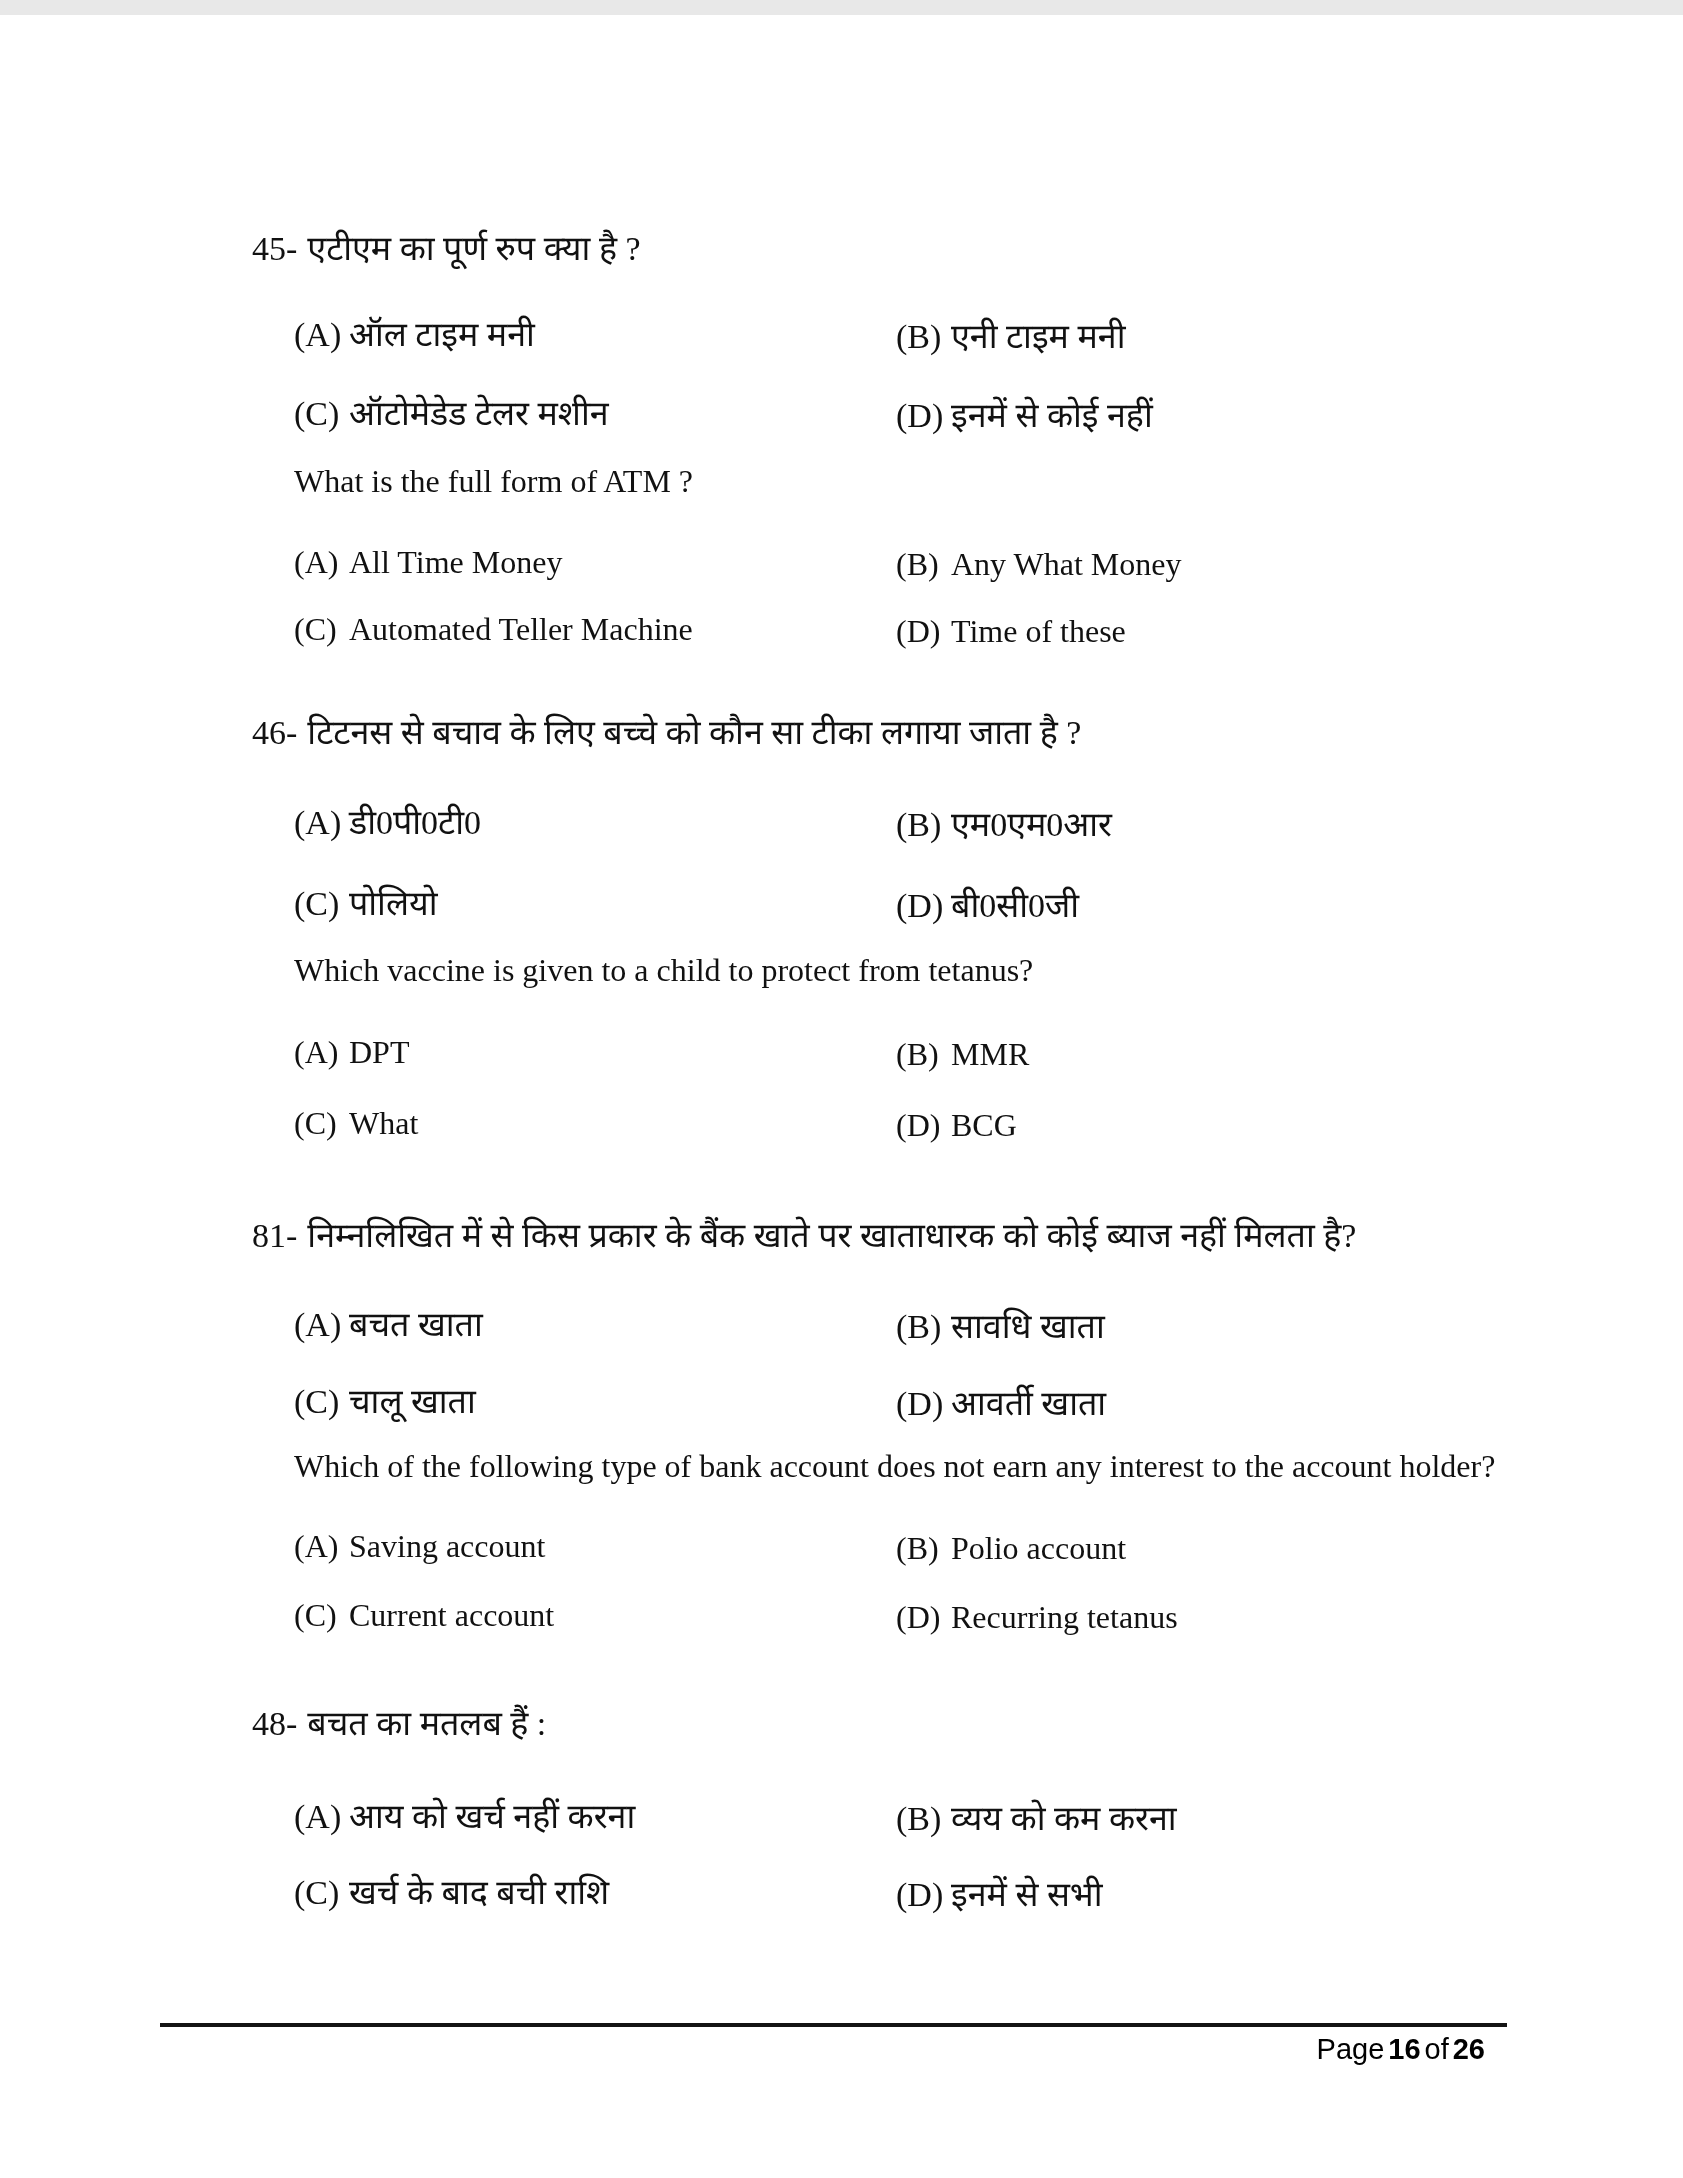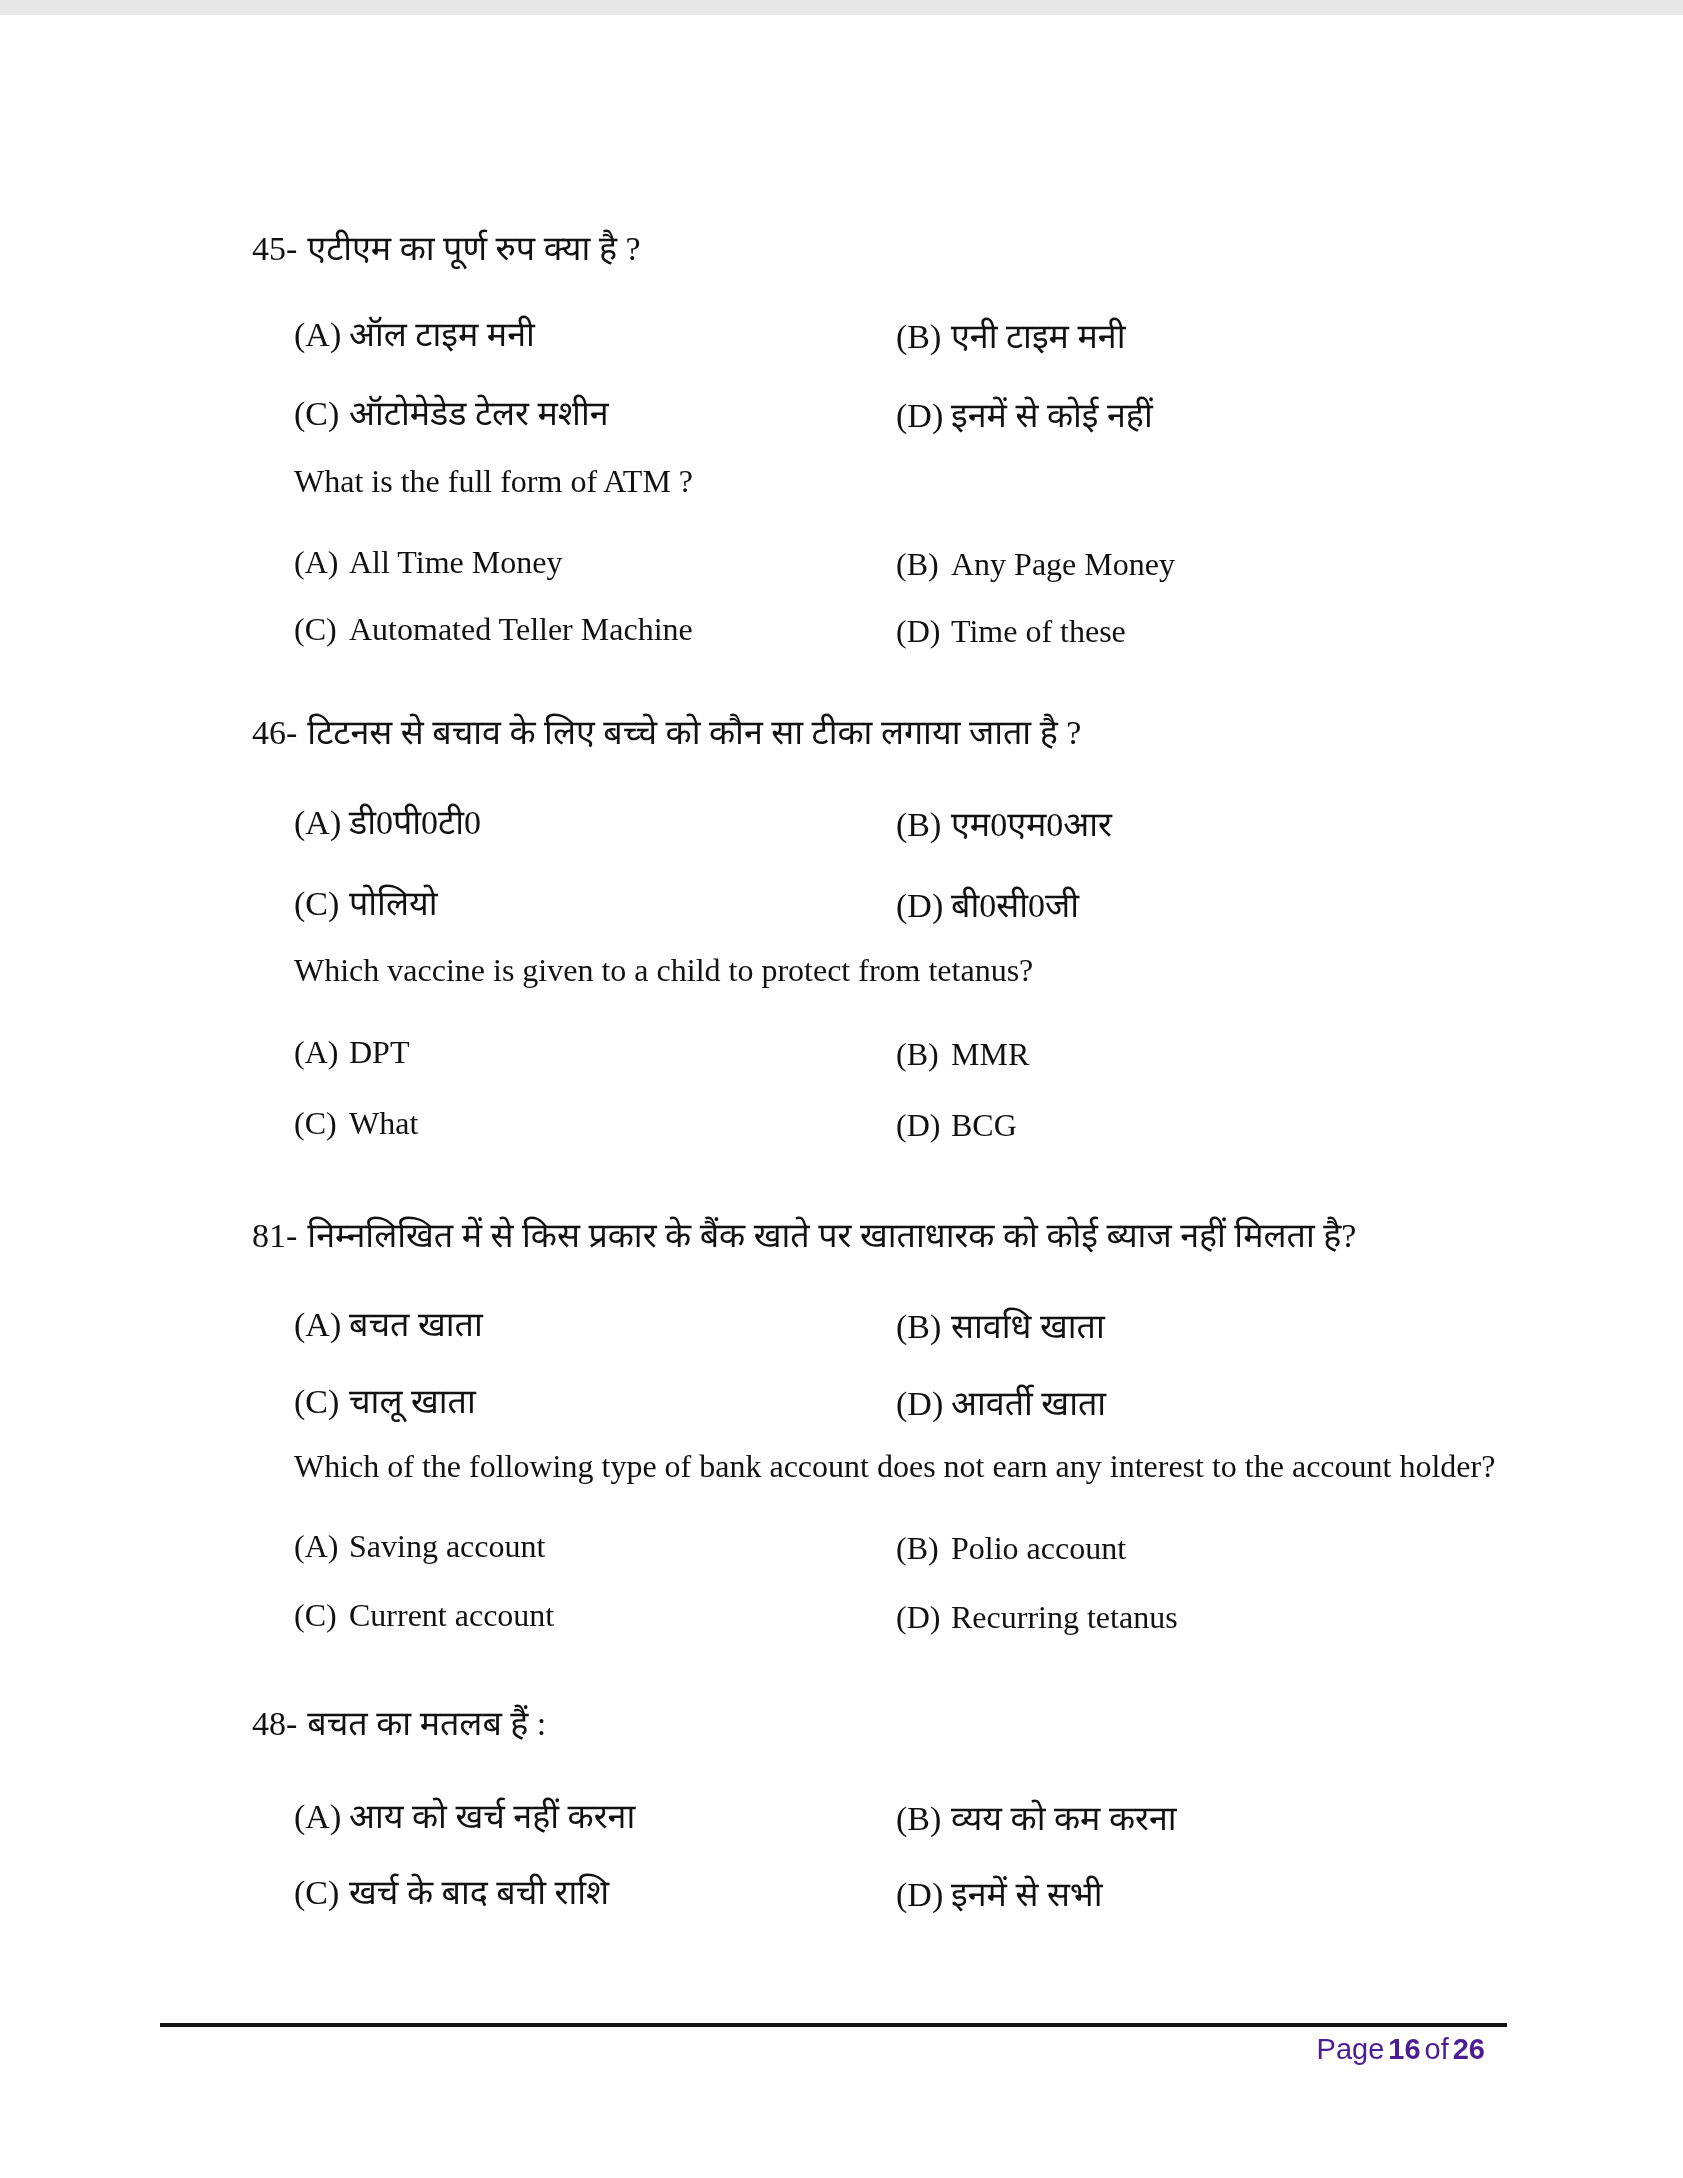--- a/index.html
+++ b/index.html
@@ -22,21 +22,21 @@
   .opt-b{position:absolute;left:896px;top:12px;}
   .opt-letter{display:inline-block;min-width:55px;}
   .en-q{left:294px;}
   .footer-line{
     position:absolute;left:160px;top:2008px;
     width:1347px;height:4px;background:#141414;
   }
   .footer-text{
     position:absolute;top:2018px;right:198px;
     font-family:"Liberation Sans", sans-serif;
-    font-size:29px;color:#4c1d95;white-space:nowrap;
+    font-size:29px;color:#000000;white-space:nowrap;
   }
   .footer-text b{font-weight:700;}
   .footer-text span{margin:0 4px;}
 </style>
 </head>
 <body>
 
 <div class="page">
 
   <div class="row hindi q-heading" style="top:214px">
@@ -46,21 +46,21 @@
     <span class="opt-a"><span class="opt-letter">(A)</span><span>ऑल टाइम मनी</span></span>
     <span class="opt-b"><span class="opt-letter">(B)</span><span>एनी टाइम मनी</span></span>
   </div>
   <div class="row hindi" style="top:369px">
     <span class="opt-a"><span class="opt-letter">(C)</span><span>ऑटोमेडेड टेलर मशीन</span></span>
     <span class="opt-b"><span class="opt-letter">(D)</span><span>इनमें से कोई नहीं</span></span>
   </div>
   <div class="row english en-q" style="top:447px">What is the full form of ATM ?</div>
   <div class="row english" style="top:518px">
     <span class="opt-a"><span class="opt-letter">(A)</span><span>All Time Money</span></span>
-    <span class="opt-b"><span class="opt-letter">(B)</span><span>Any Page Money</span></span>
+    <span class="opt-b"><span class="opt-letter">(B)</span><span>Any What Money</span></span>
   </div>
   <div class="row english" style="top:585px">
     <span class="opt-a"><span class="opt-letter">(C)</span><span>Automated Teller Machine</span></span>
     <span class="opt-b"><span class="opt-letter">(D)</span><span>Time of these</span></span>
   </div>
 
   <div class="row hindi q-heading" style="top:698px">
     <span class="q-num">46-</span><span class="q-text">टिटनस से बचाव के लिए बच्चे को कौन सा टीका लगाया जाता है ?</span>
   </div>
   <div class="row hindi" style="top:778px">

